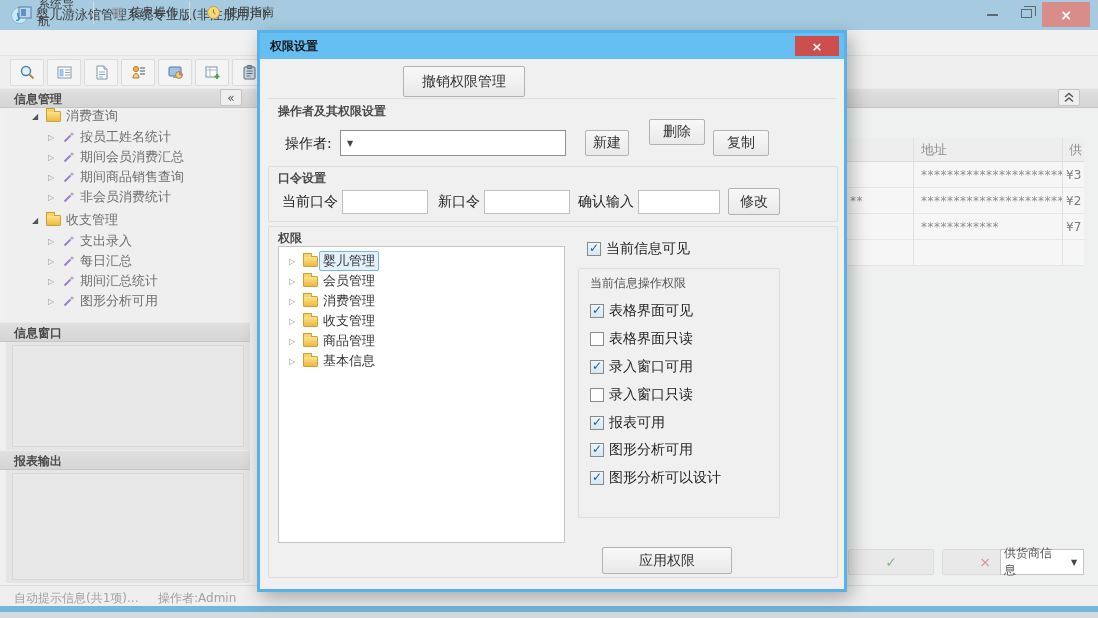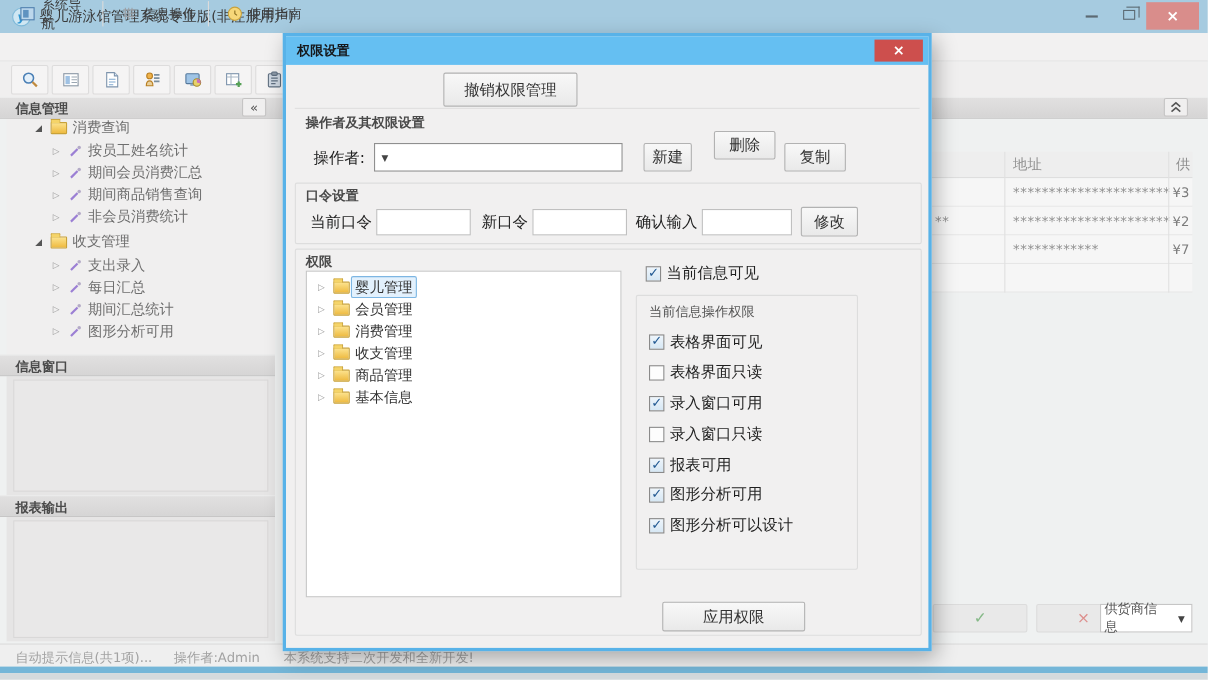--- a/index.html
+++ b/index.html
@@ -298,21 +298,20 @@
   <span class="xglyph">×</span>
 </div>
 <div class="combo" style="left:1000px;top:549px;width:84px;height:26px;border-color:#c6c6c6">
   <span class="cval" style="font-family:Liberation Mono, monospace;font-size:12px;color:#555;padding:0 3px">供货商信息</span>
   <span class="carr">▼</span>
 </div>
 
 <div class="abs statusbar">
   <span style="left:14px">自动提示信息(共1项)...</span>
   <span style="left:158px">操作者:Admin</span>
-  <span style="left:258px">本系统支持二次开发和全新开发!</span>
 </div>
 
 <div class="abs frame-l"></div>
 <div class="abs frame-r"></div>
 <div class="abs frame-b"></div>
 <div class="abs frame-b2"></div>
 
 <div class="abs dialog">
   <div class="dlgtitle">
     <span>权限设置</span>

